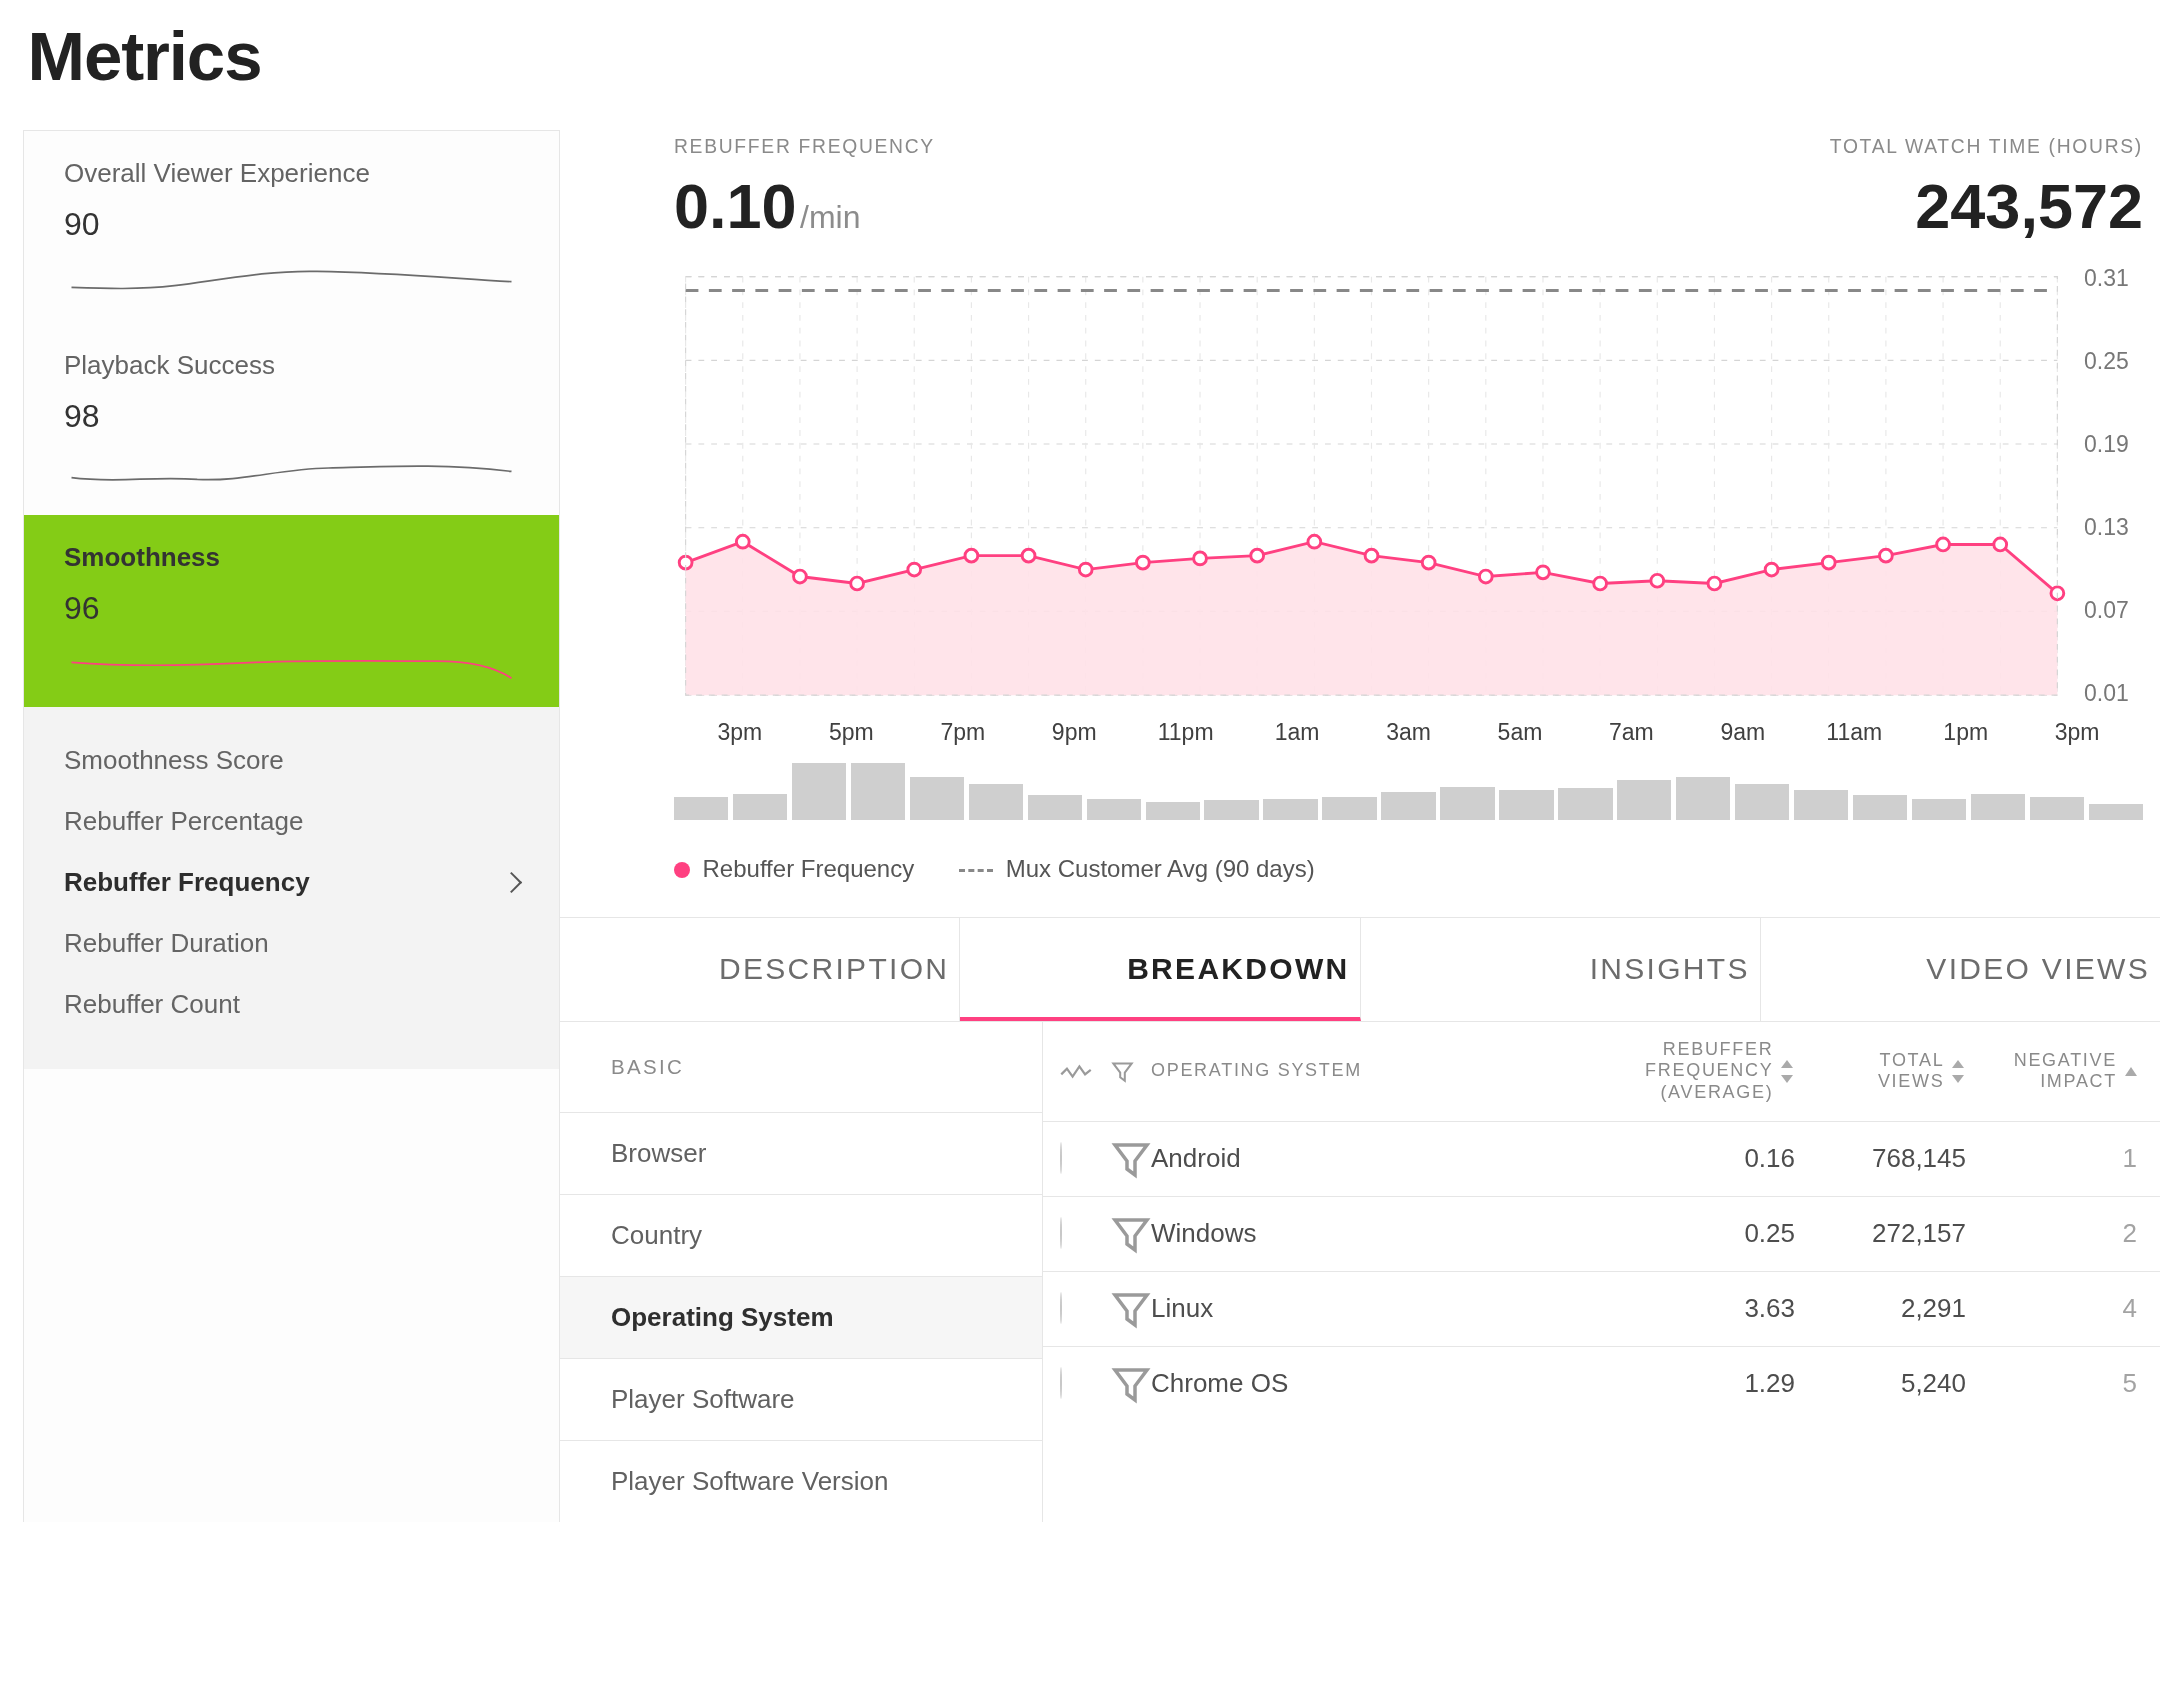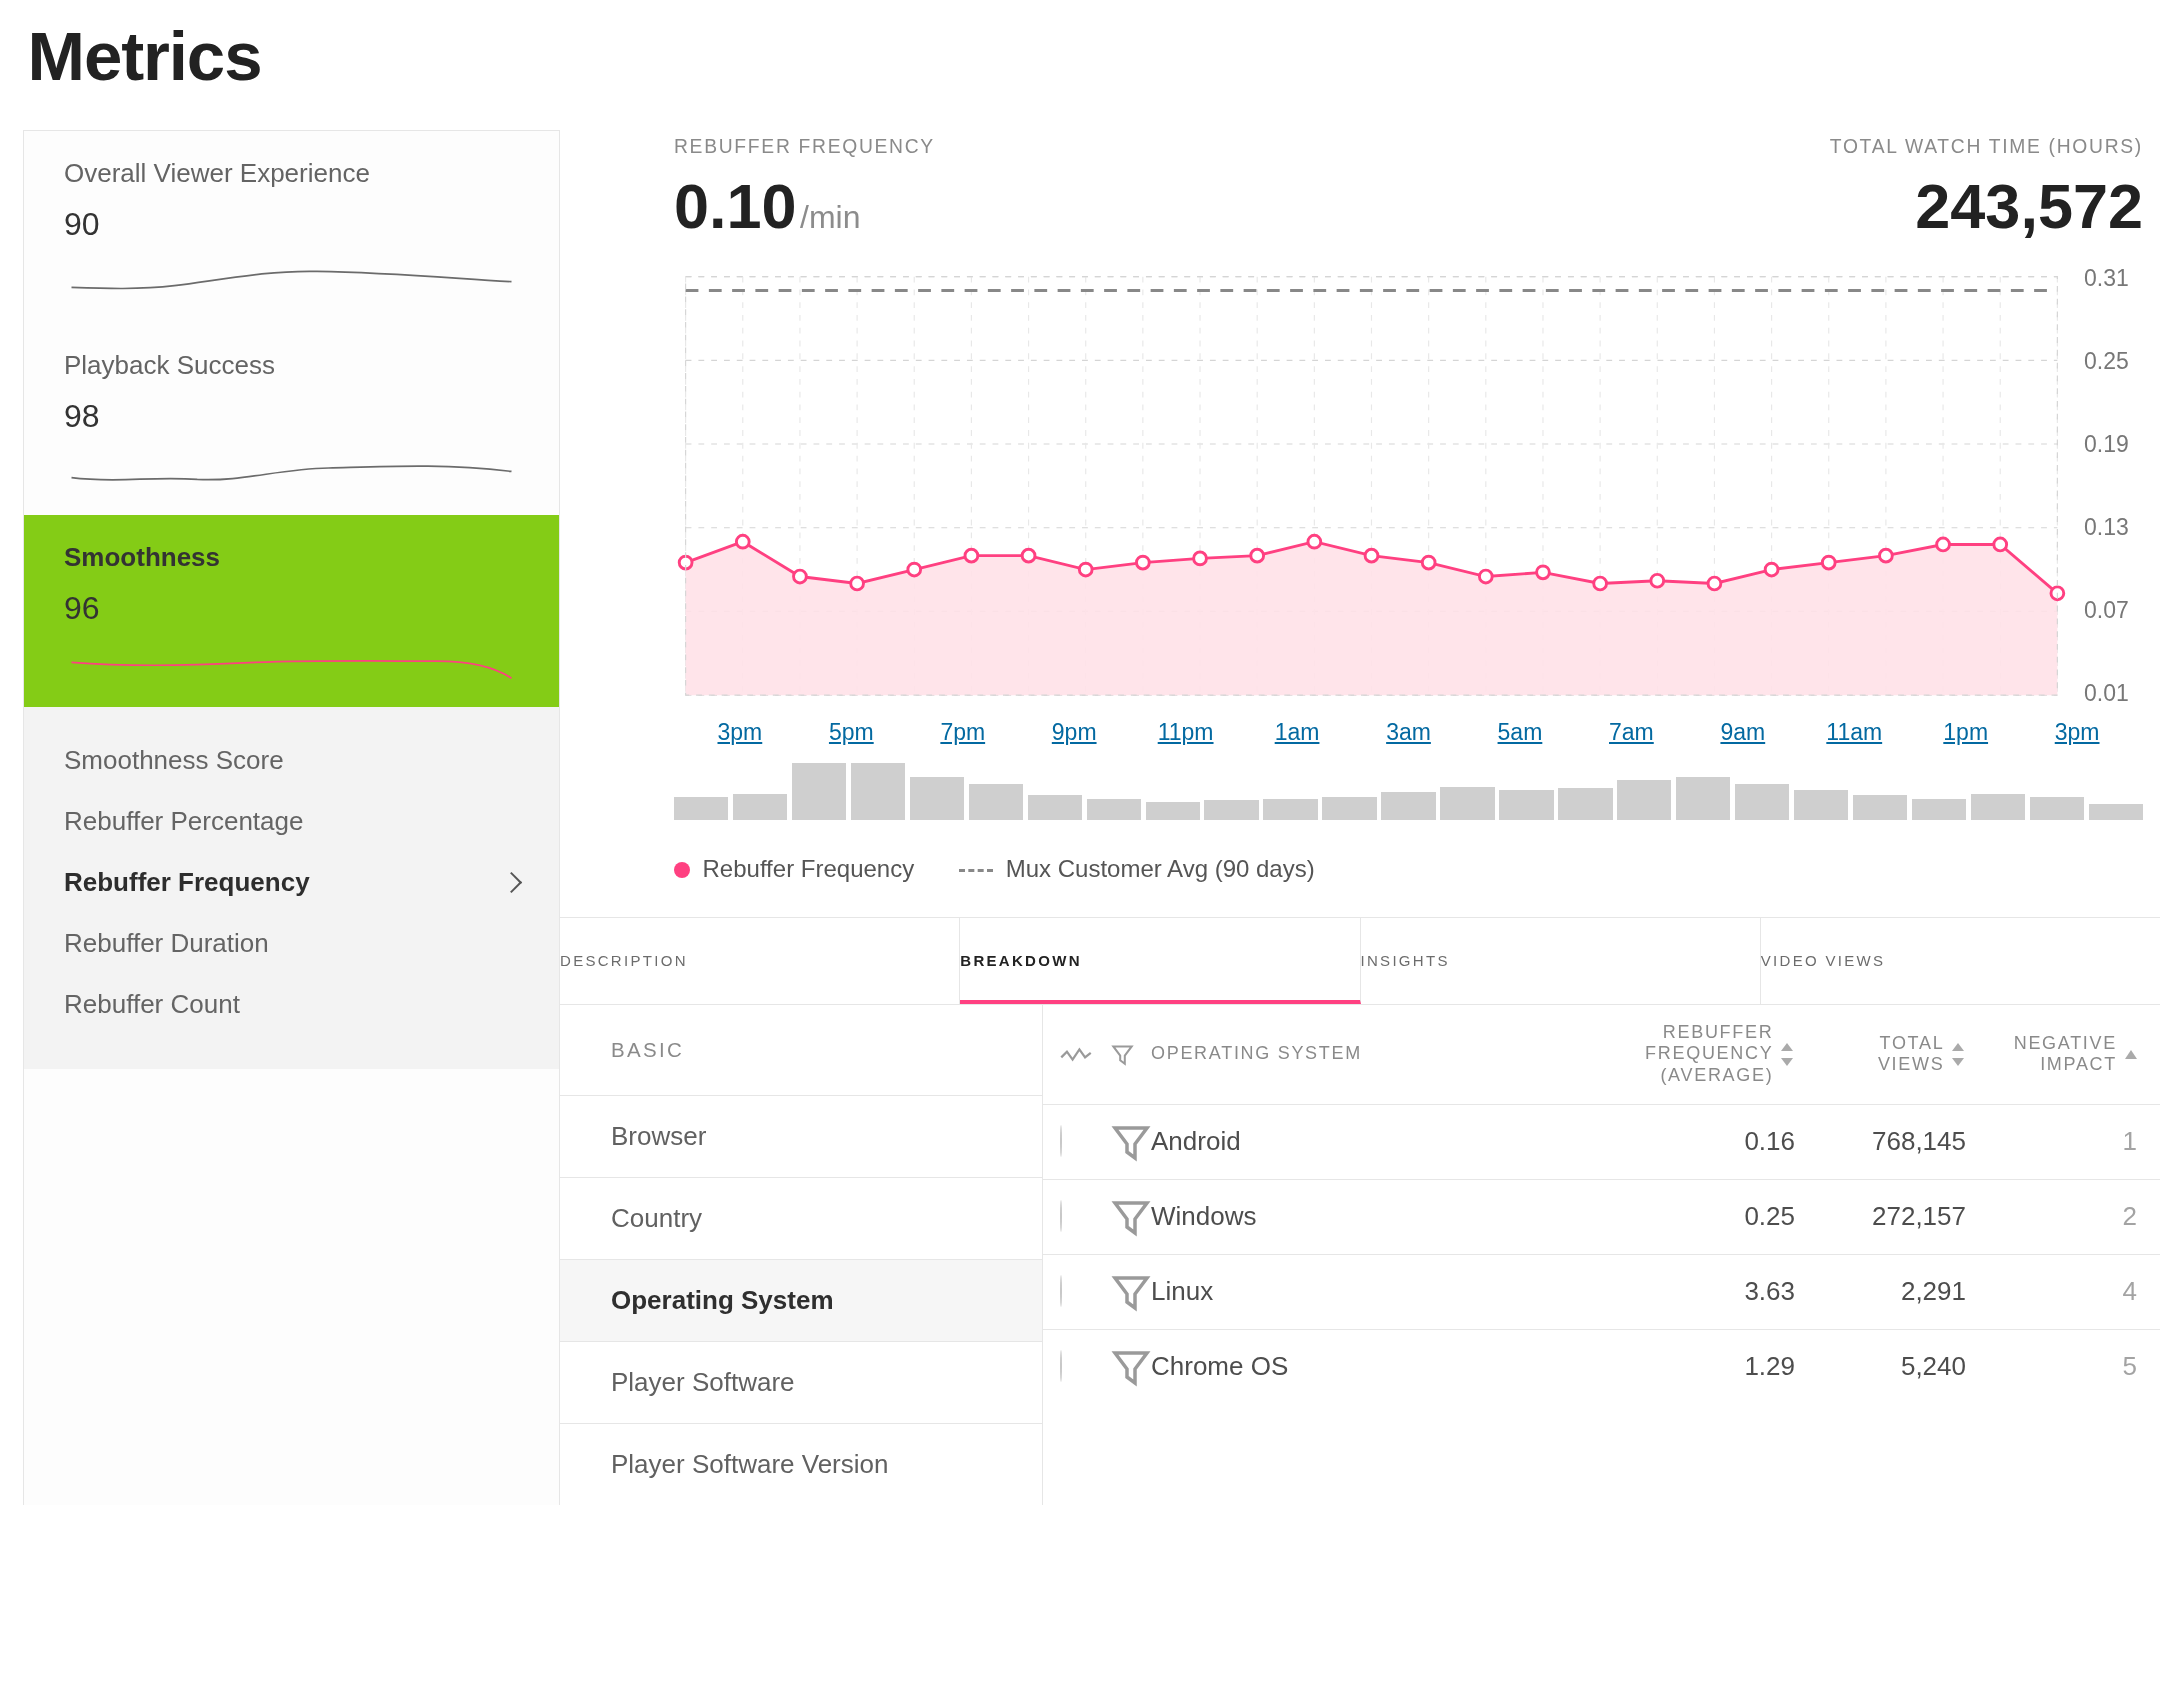--- a/index.html
+++ b/index.html
@@ -63,35 +63,35 @@
   .stat-big{display:flex;align-items:baseline;margin-top:12.5px;}
   .stat-num{font-size:63px;font-weight:700;}
   .stat-unit{font-size:32px;color:#8c8c8c;margin-left:3.4px;}
   .stat-right{text-align:right;}
 
   
   .chart-wrap{padding:0 17px 0 114px;}
   .chart-area{display:flex;align-items:stretch;}
   .chart-svg{flex:1;}
   .ylabels{width:74px;flex:none;display:flex;flex-direction:column;justify-content:space-between;padding:0 0 0 15px;font-size:23px;color:#777;}
-  .xlabels{display:flex;justify-content:center;font-size:23px;color:#0369a1;padding:12.5px 10.2px 0 10.2px;text-decoration:underline;}
+  .xlabels{display:flex;justify-content:flex-start;font-size:23px;color:#404040;padding:12.5px 10.2px 0 10.2px;}
   .xlabels span{flex:1;text-align:center;}
 
   .vol-bars{display:flex;align-items:flex-end;gap:4.5px;height:57px;margin:17px 0 23px 0;}
   .vol-bars div{flex:1;background:var(--gray-bar);}
 
   .legend{display:flex;gap:45px;align-items:center;font-size:24px;color:#555;padding:11.4px 0 34px 0;}
   .legend .dot{width:16px;height:16px;border-radius:50%;background:var(--pink);display:inline-block;margin-right:12.5px;vertical-align:middle;}
   .legend .dash{display:inline-block;width:34px;border-top:3.4px dashed #888;margin-right:12.5px;vertical-align:middle;}
 
   
   .tabs{display:flex;border-top:1.1px solid var(--border);border-bottom:1.1px solid var(--border);}
   .tab{
-    flex:1;text-align:left;padding:34px 10px 31px 0;
-    font-size:15px;letter-spacing:2.3px;color:#6c6c6c;cursor:pointer;
+    flex:1;text-align:right;padding:34px 10px 31px 0;
+    font-size:30px;letter-spacing:2.3px;color:#6c6c6c;cursor:pointer;
     border-right:1.1px solid var(--border);text-transform:uppercase;
   }
   .tab:last-child{border-right:none;}
   .tab.active{color:#222;border-bottom:4.5px solid var(--pink);background:#fff;font-weight:600;}
 
   
   .breakdown{display:flex;}
   .basic-col{width:483px;flex:none;border-right:1.1px solid var(--border);}
   .basic-head{font-size:20.5px;letter-spacing:2.3px;color:var(--muted);padding:33px 0 33px 51px;border-bottom:1.1px solid var(--border);}
   .basic-item{font-size:26px;color:#616161;padding:25px 0 25px 51px;border-bottom:1.1px solid var(--border);cursor:pointer;}

